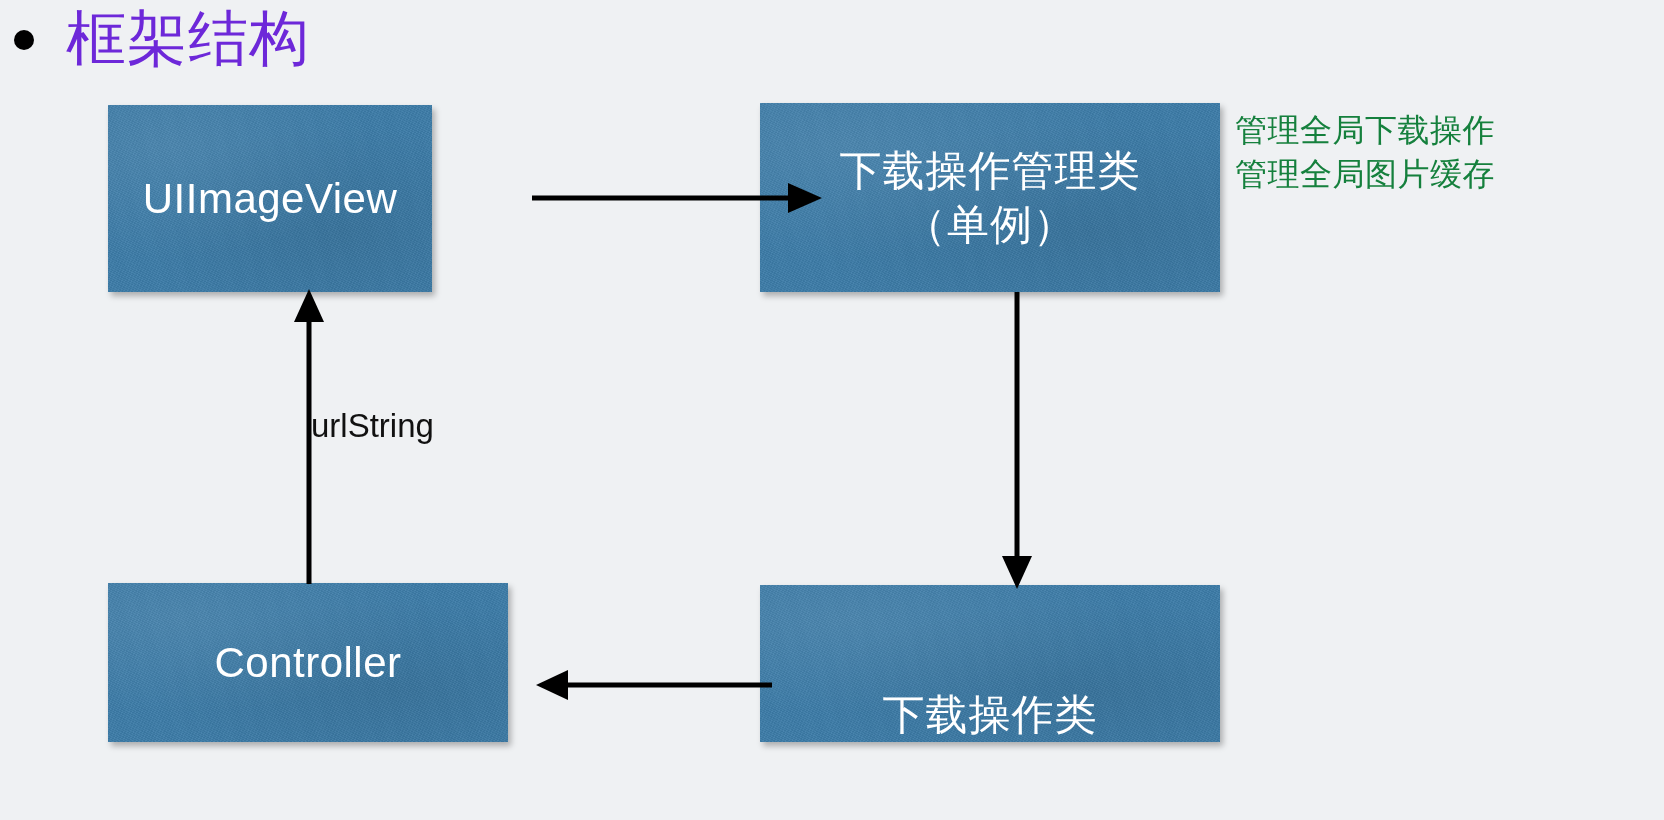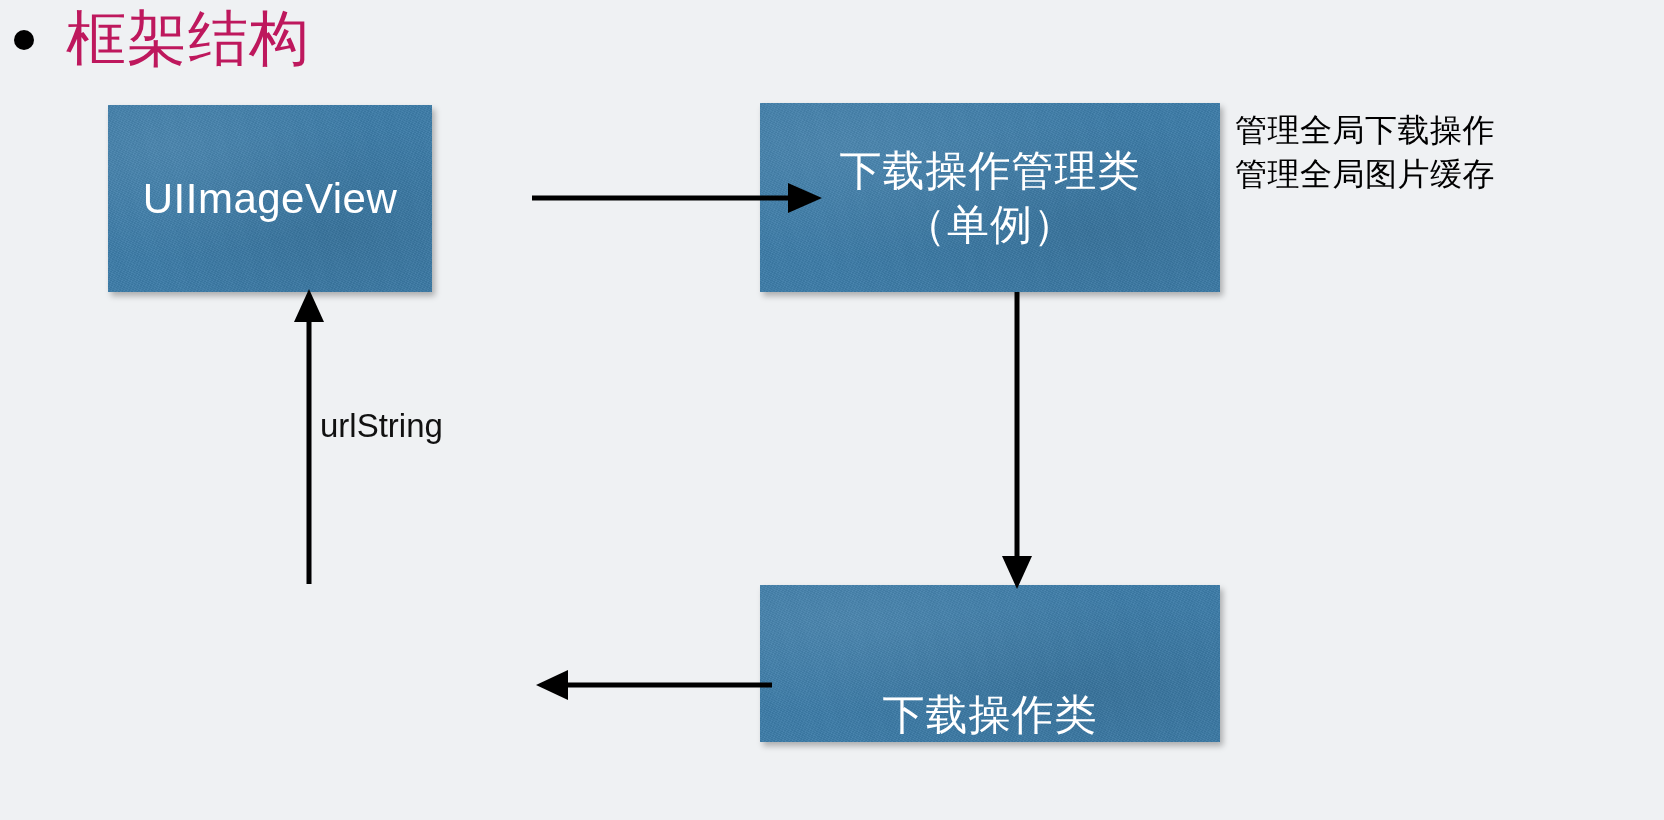--- a/index.html
+++ b/index.html
@@ -34,21 +34,21 @@
     height: 20px;
     border-radius: 50%;
     background: #000000;
     margin-left: 14px;
     margin-top: 28px;
     flex: 0 0 auto;
   }
   .title-text {
     font-size: 60px;
     line-height: 74px;
-    color: #be185d;
+    color: #6d28d9;
     margin-left: 32px;
     letter-spacing: 1px;
     white-space: nowrap;
   }
 
   
   .node-box {
     position: absolute;
     background-color: #3c7ca8;
     background-image:
@@ -98,21 +98,21 @@
     font-size: 33px;
     color: #111111;
     white-space: nowrap;
   }
 
   
   .side-note {
     position: absolute;
     font-size: 32px;
     line-height: 44px;
-    color: #000000;
+    color: #15803d;
     white-space: pre-line;
     letter-spacing: 0.5px;
   }
 </style>
 </head>
 <body>
 
 <div id="slide">
 
   <div class="title-row">
@@ -122,20 +122,23 @@
 
   <div class="node-box" style="left:108px; top:105px; width:324px; height:187px;">
     <div class="node-label label-en">UIImageView</div>
   </div>
 
   <div class="node-box" style="left:760px; top:103px; width:460px; height:189px;">
     <div class="node-label label-cn">下载操作管理类
 （单例）</div>
   </div>
 
+  <div class="node-box" style="left:108px; top:583px; width:400px; height:159px;">
+    <div class="node-label label-en">Controller</div>
+  </div>
 
   <div class="node-box" style="left:760px; top:585px; width:460px; height:157px;align-items:flex-end;">
     <div class="node-label label-cn">下载操作类</div>
   </div>
 
   <svg class="arrow-svg" style="left:530px; top:175px;" width="290" height="46" viewBox="0 0 290 46">
     <line class="arrow-line" x1="2" y1="23" x2="258" y2="23"></line>
     <polygon class="arrow-head" points="258,8 292,23 258,38"></polygon>
   </svg>
 
@@ -147,18 +150,18 @@
   <svg class="arrow-svg" style="left:534px; top:662px;" width="240" height="46" viewBox="0 0 240 46">
     <line class="arrow-line" x1="238" y1="23" x2="34" y2="23"></line>
     <polygon class="arrow-head" points="34,8 34,38 2,23"></polygon>
   </svg>
 
   <svg class="arrow-svg" style="left:288px; top:288px;" width="42" height="298" viewBox="0 0 42 298">
     <line class="arrow-line" x1="21" y1="296" x2="21" y2="32"></line>
     <polygon class="arrow-head" points="6,34 36,34 21,1"></polygon>
   </svg>
 
-  <div class="edge-label" style="left:311px; top:407px;margin-left:9px;">urlString</div>
+  <div class="edge-label" style="left:311px; top:407px;">urlString</div>
 
   <div class="side-note" style="left:1235px; top:108px;">管理全局下载操作
 管理全局图片缓存</div>
 
 </div>
 
 </body></html>

